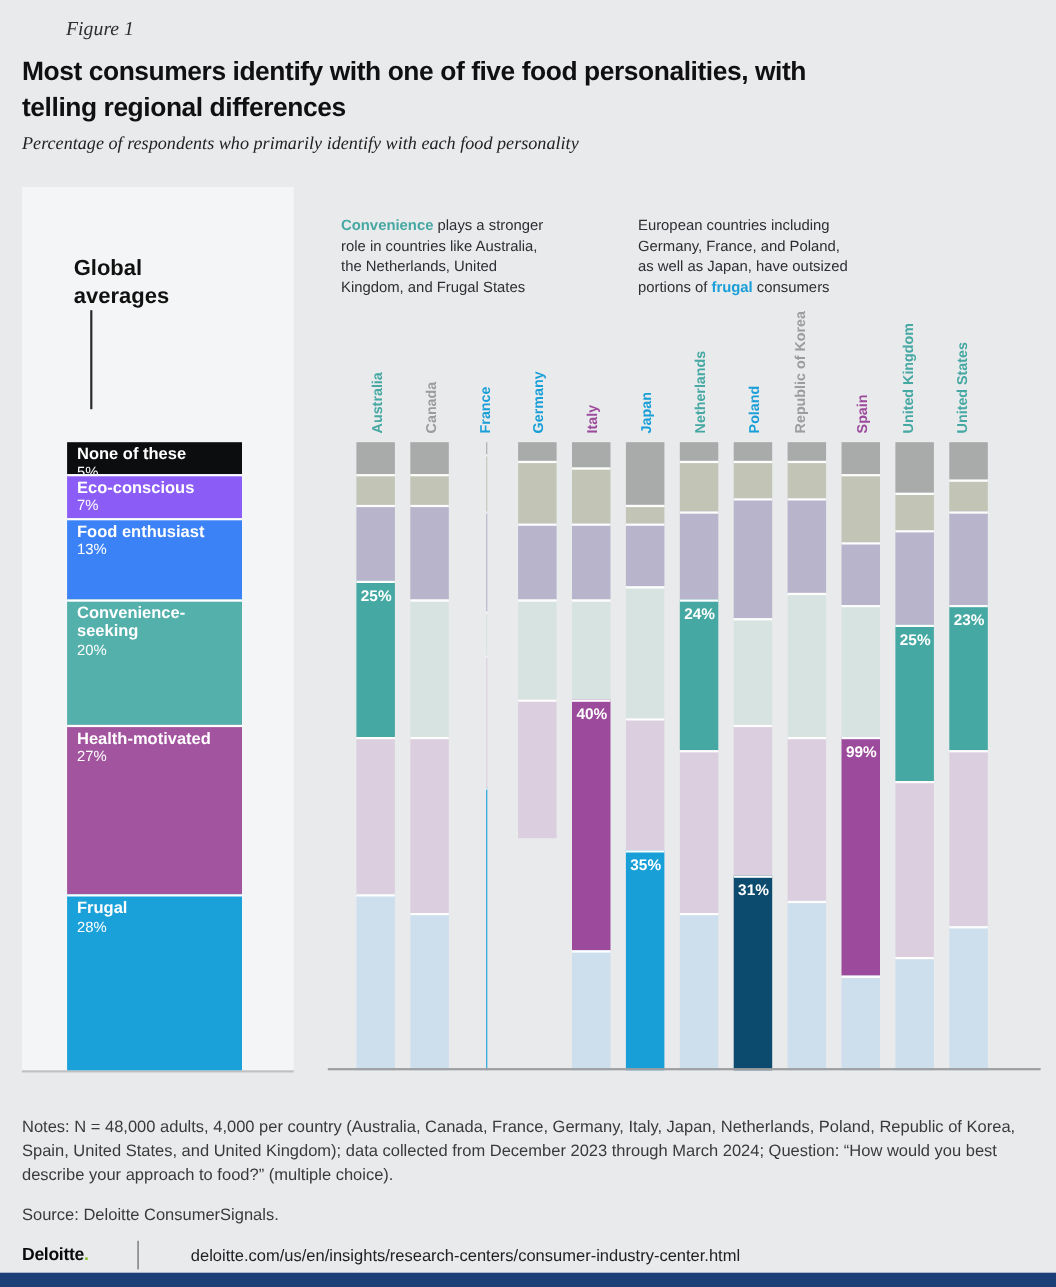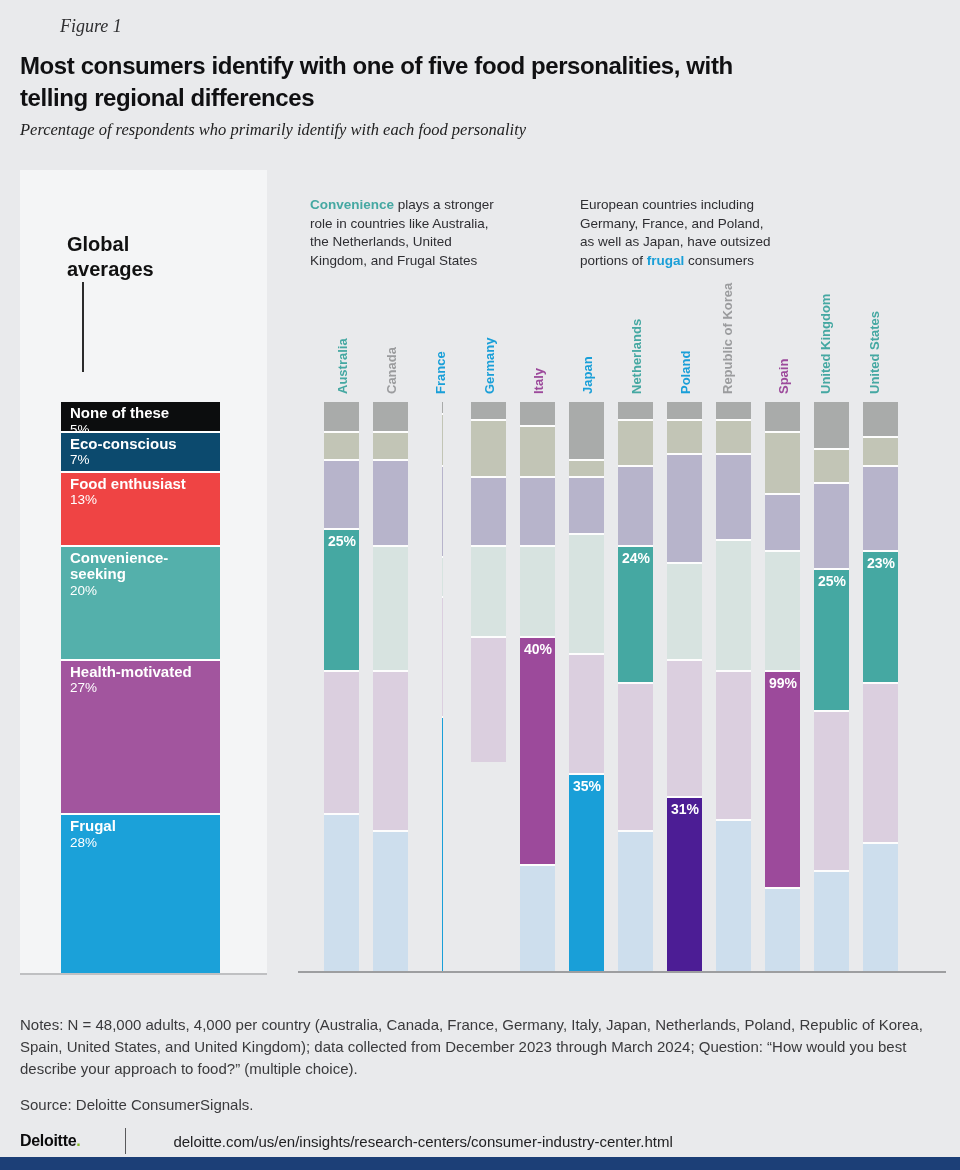--- a/index.html
+++ b/index.html
@@ -57,25 +57,25 @@
   <div class="subtitle">Percentage of respondents who primarily identify with each food personality</div>
 
   <div class="left-panel">
     <div class="global-title">Global averages</div>
     <div class="global-rule"></div>
     <div class="global-bar">
         <div class="gseg" style="height: 28.55px; background: rgb(12, 13, 14);">
           <span class="nm">None of these</span>
           <span class="pc">5%</span>
         </div>
-        <div class="gseg" style="height: 39.97px; background: #0c4a6e;">
+        <div class="gseg" style="height: 39.97px; background: #8b5cf6;">
           <span class="nm">Eco-conscious</span>
           <span class="pc">7%</span>
         </div>
-        <div class="gseg" style="height: 74.23px; background: #ef4444;">
+        <div class="gseg" style="height: 74.23px; background: #3b82f6;">
           <span class="nm">Food enthusiast</span>
           <span class="pc">13%</span>
         </div>
         <div class="gseg" style="height: 114.2px; background: rgb(84, 176, 171);">
           <span class="nm">Convenience-seeking</span>
           <span class="pc">20%</span>
         </div>
         <div class="gseg" style="height: 154.17px; background: rgb(162, 85, 158);">
           <span class="nm">Health-motivated</span>
           <span class="pc">27%</span>
@@ -163,21 +163,21 @@
         <div class="cseg" style="height: 148.46px; background: rgb(219, 207, 223);"></div>
         <div class="cseg" style="height: 142.75px; background: rgb(205, 222, 237);"></div>
       </div>
       <div class="clabel" style="left: 678px; top: 394px; color: rgb(25, 159, 216);">Poland</div>
       <div class="cbar" style="left: 667px;">
         <div class="cseg" style="height: 17.13px; background: rgb(169, 171, 170);"></div>
         <div class="cseg" style="height: 34.26px; background: rgb(194, 197, 182);"></div>
         <div class="cseg" style="height: 108.49px; background: rgb(183, 180, 203);"></div>
         <div class="cseg" style="height: 97.07px; background: rgb(215, 227, 224);"></div>
         <div class="cseg" style="height: 137.04px; background: rgb(219, 207, 223);"></div>
-        <div class="cseg" style="height: 177.01px; background: #4c1d95;">
+        <div class="cseg" style="height: 177.01px; background: #0c4a6e;">
           <span class="hl">31%</span>
         </div>
       </div>
       <div class="clabel" style="left: 719.5px; top: 394px; color: rgb(155, 156, 158);">Republic of Korea</div>
       <div class="cbar" style="left: 716px;">
         <div class="cseg" style="height: 17.13px; background: rgb(169, 171, 170);"></div>
         <div class="cseg" style="height: 34.26px; background: rgb(194, 197, 182);"></div>
         <div class="cseg" style="height: 85.65px; background: rgb(183, 180, 203);"></div>
         <div class="cseg" style="height: 131.33px; background: rgb(215, 227, 224);"></div>
         <div class="cseg" style="height: 148.46px; background: rgb(219, 207, 223);"></div>

